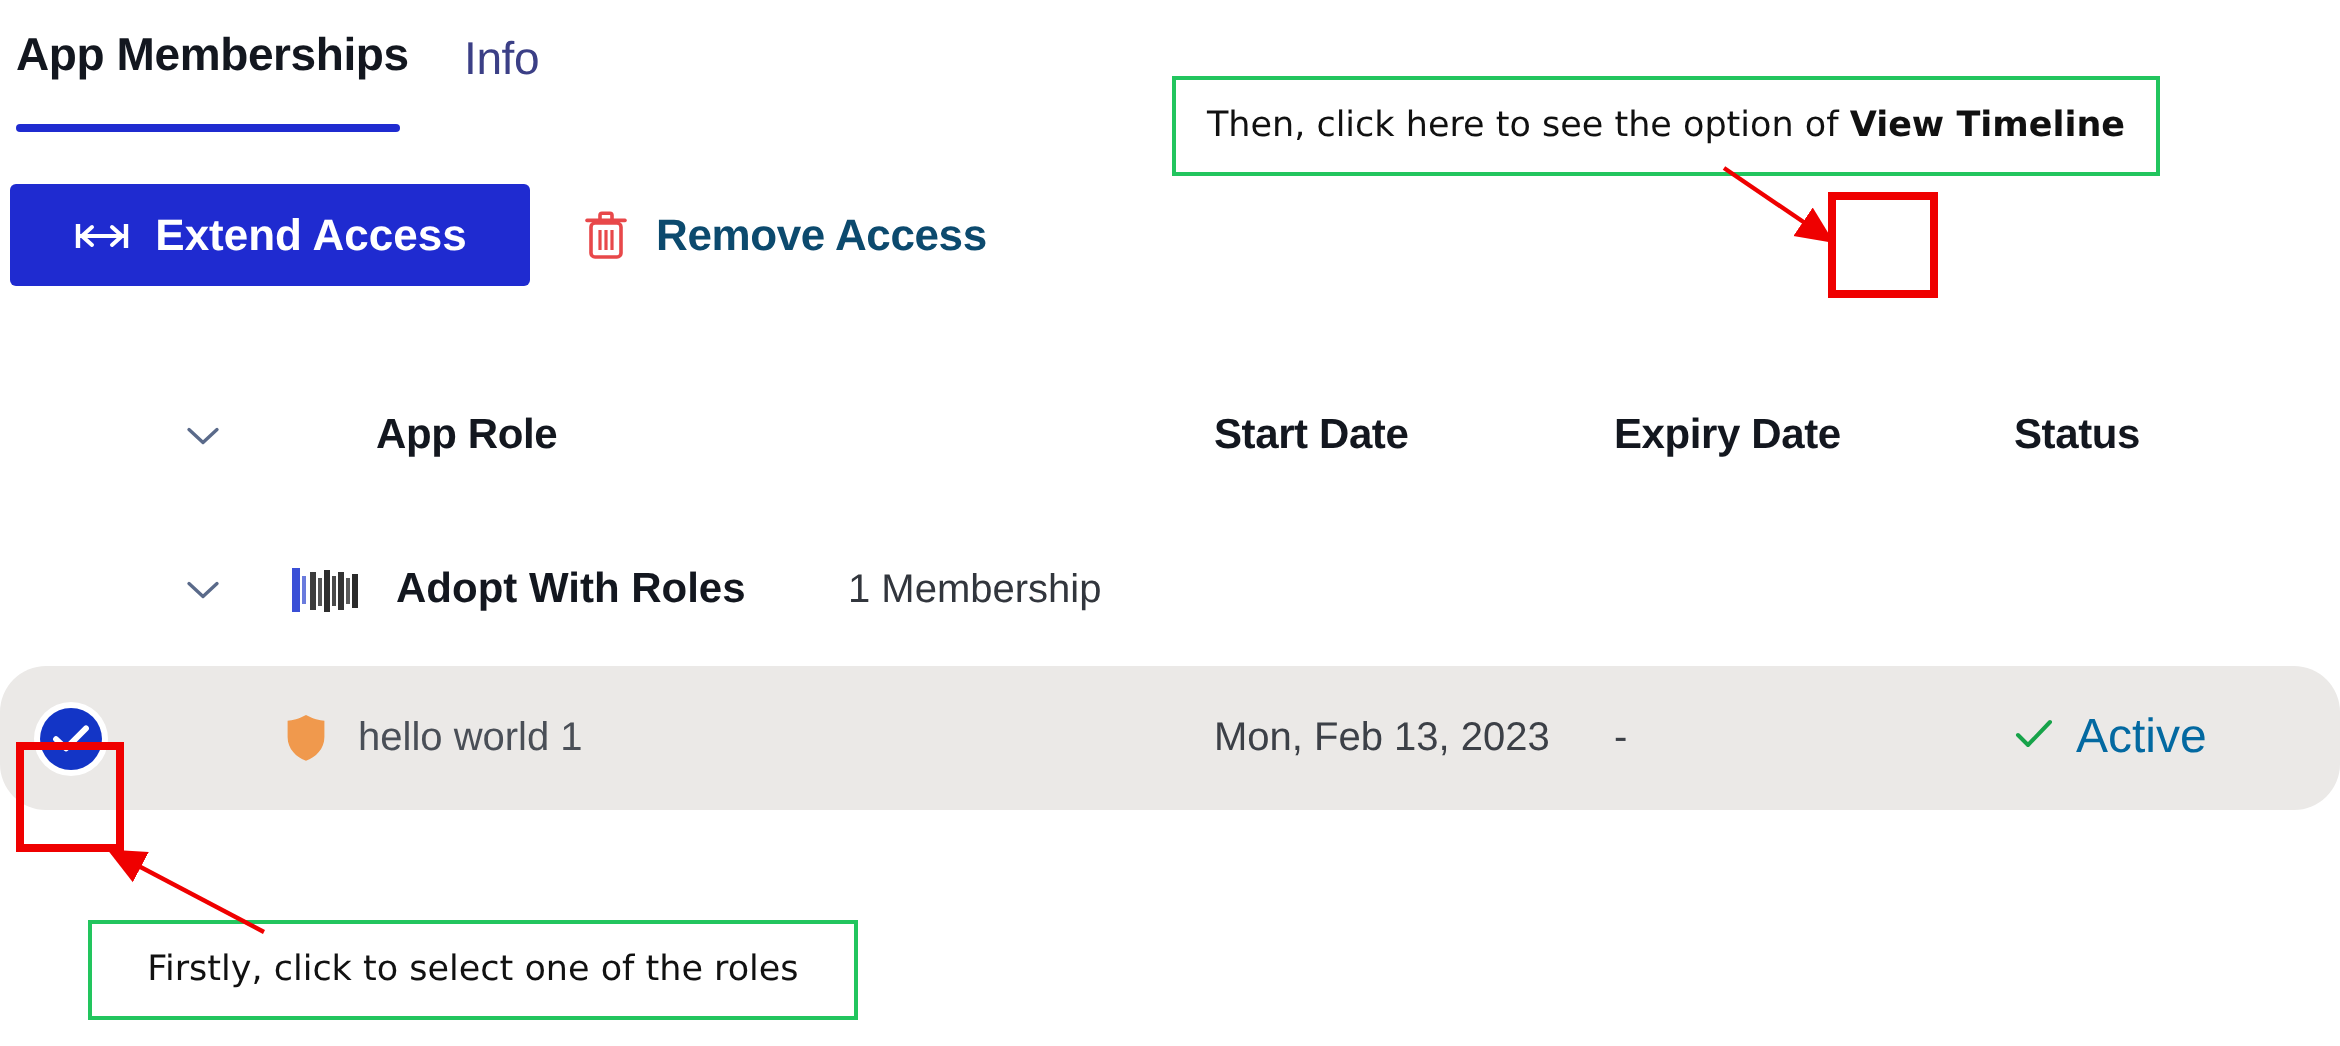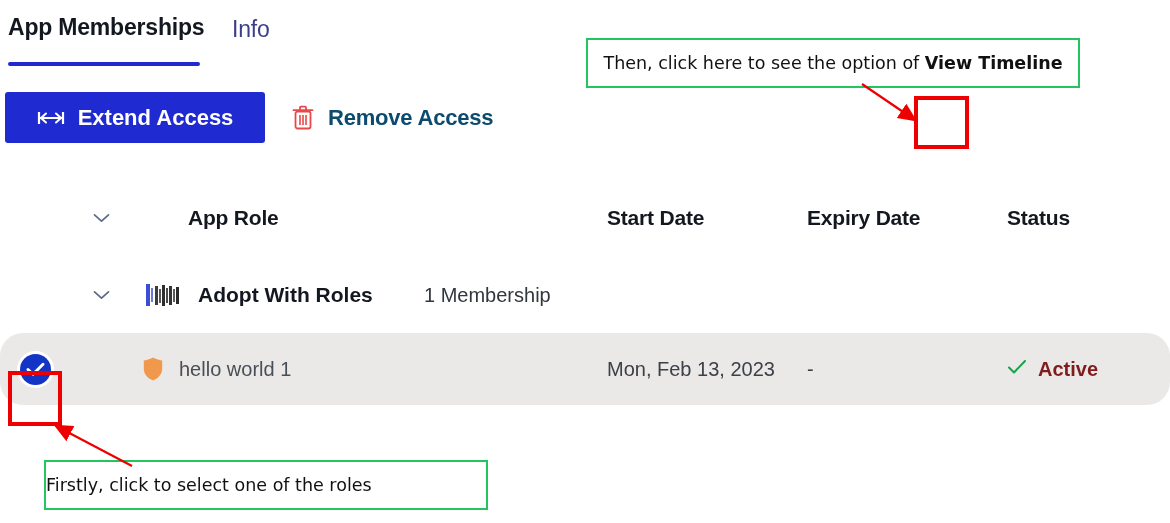--- a/index.html
+++ b/index.html
@@ -224,21 +224,21 @@
     margin-left: 15px;
   }
   .shield-icon { display: inline-flex; flex: 0 0 auto; }
 
   .cellval {
     font-size: 20px;
     color: #3c4047;
     white-space: nowrap;
   }
   .status-wrap { display: flex; align-items: center; gap: 11px; }
-  .status-text { font-size: 20px; color: #7f1d1d; white-space: nowrap; font-weight: bold; }
+  .status-text { font-size: 24px; color: #0369a1; white-space: nowrap; }
 
   .check-cell {
     position: absolute;
     left: 0; top: 0;
     height: 100%;
     width: 70px;
     display: flex; align-items: center; justify-content: center;
   }
   .checkbox-sel {
     width: 31px; height: 31px;
@@ -266,21 +266,22 @@
   }
   .callout .txt b { font-weight: 700; }
 
   #callout-top {
     left: 586px; top: 38px;
     width: 494px; height: 50px;
     justify-content: center;
   }
   #callout-bottom {
     left: 44px; top: 460px;
-    width: 444px; height: 50px;
+    width: 385px; height: 50px;
+    justify-content: center;
   }
 
   .hl-box {
     position: absolute;
     border: 4px solid #ef0000;
     box-sizing: border-box;
     background: transparent;
   }
   #hl-kebab { left: 914px; top: 96px; width: 55px; height: 53px; }
   #hl-check { left: 8px; top: 371px; width: 54px; height: 55px; }

